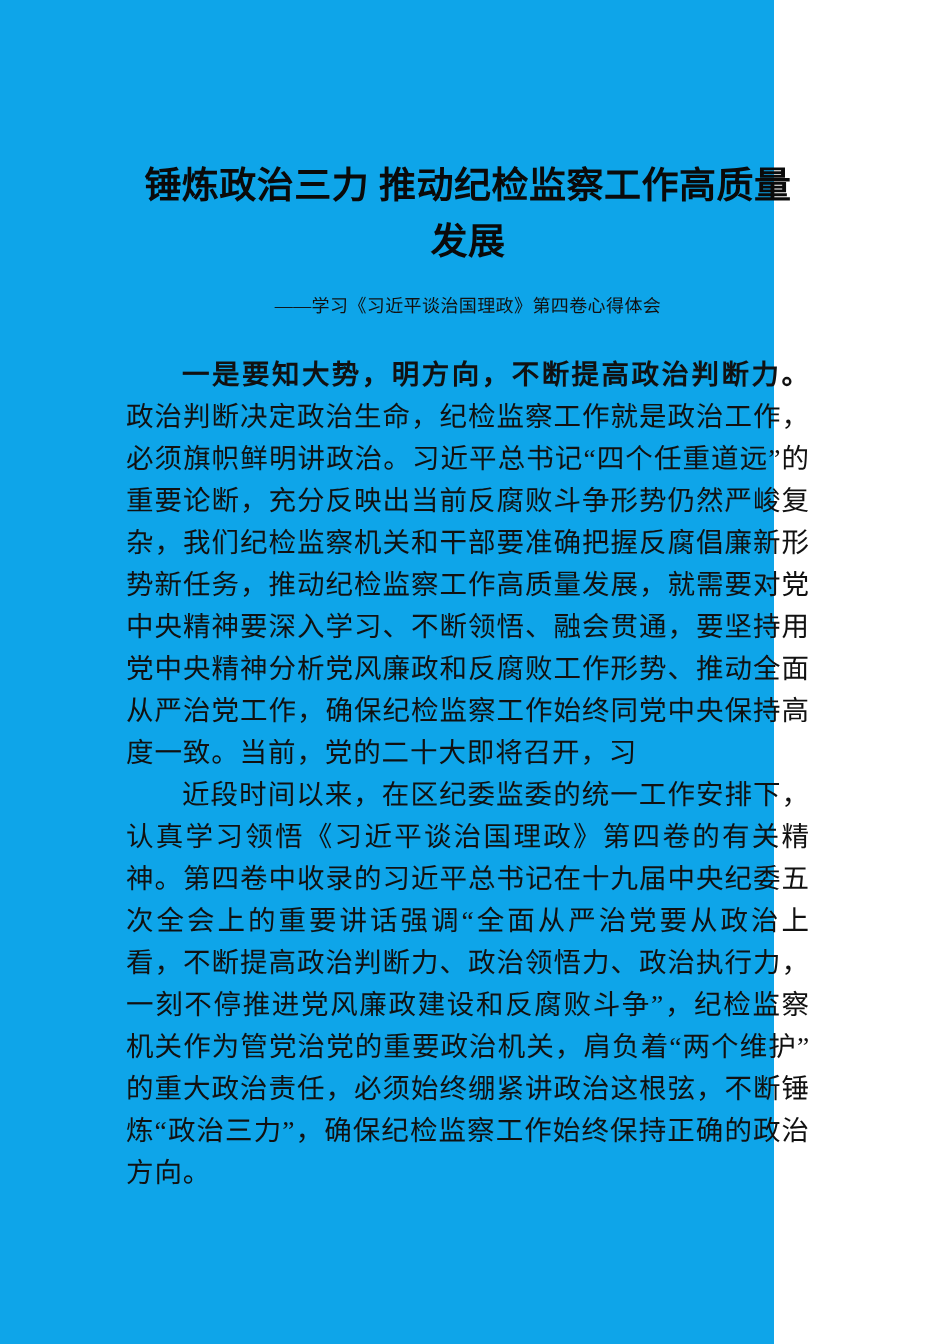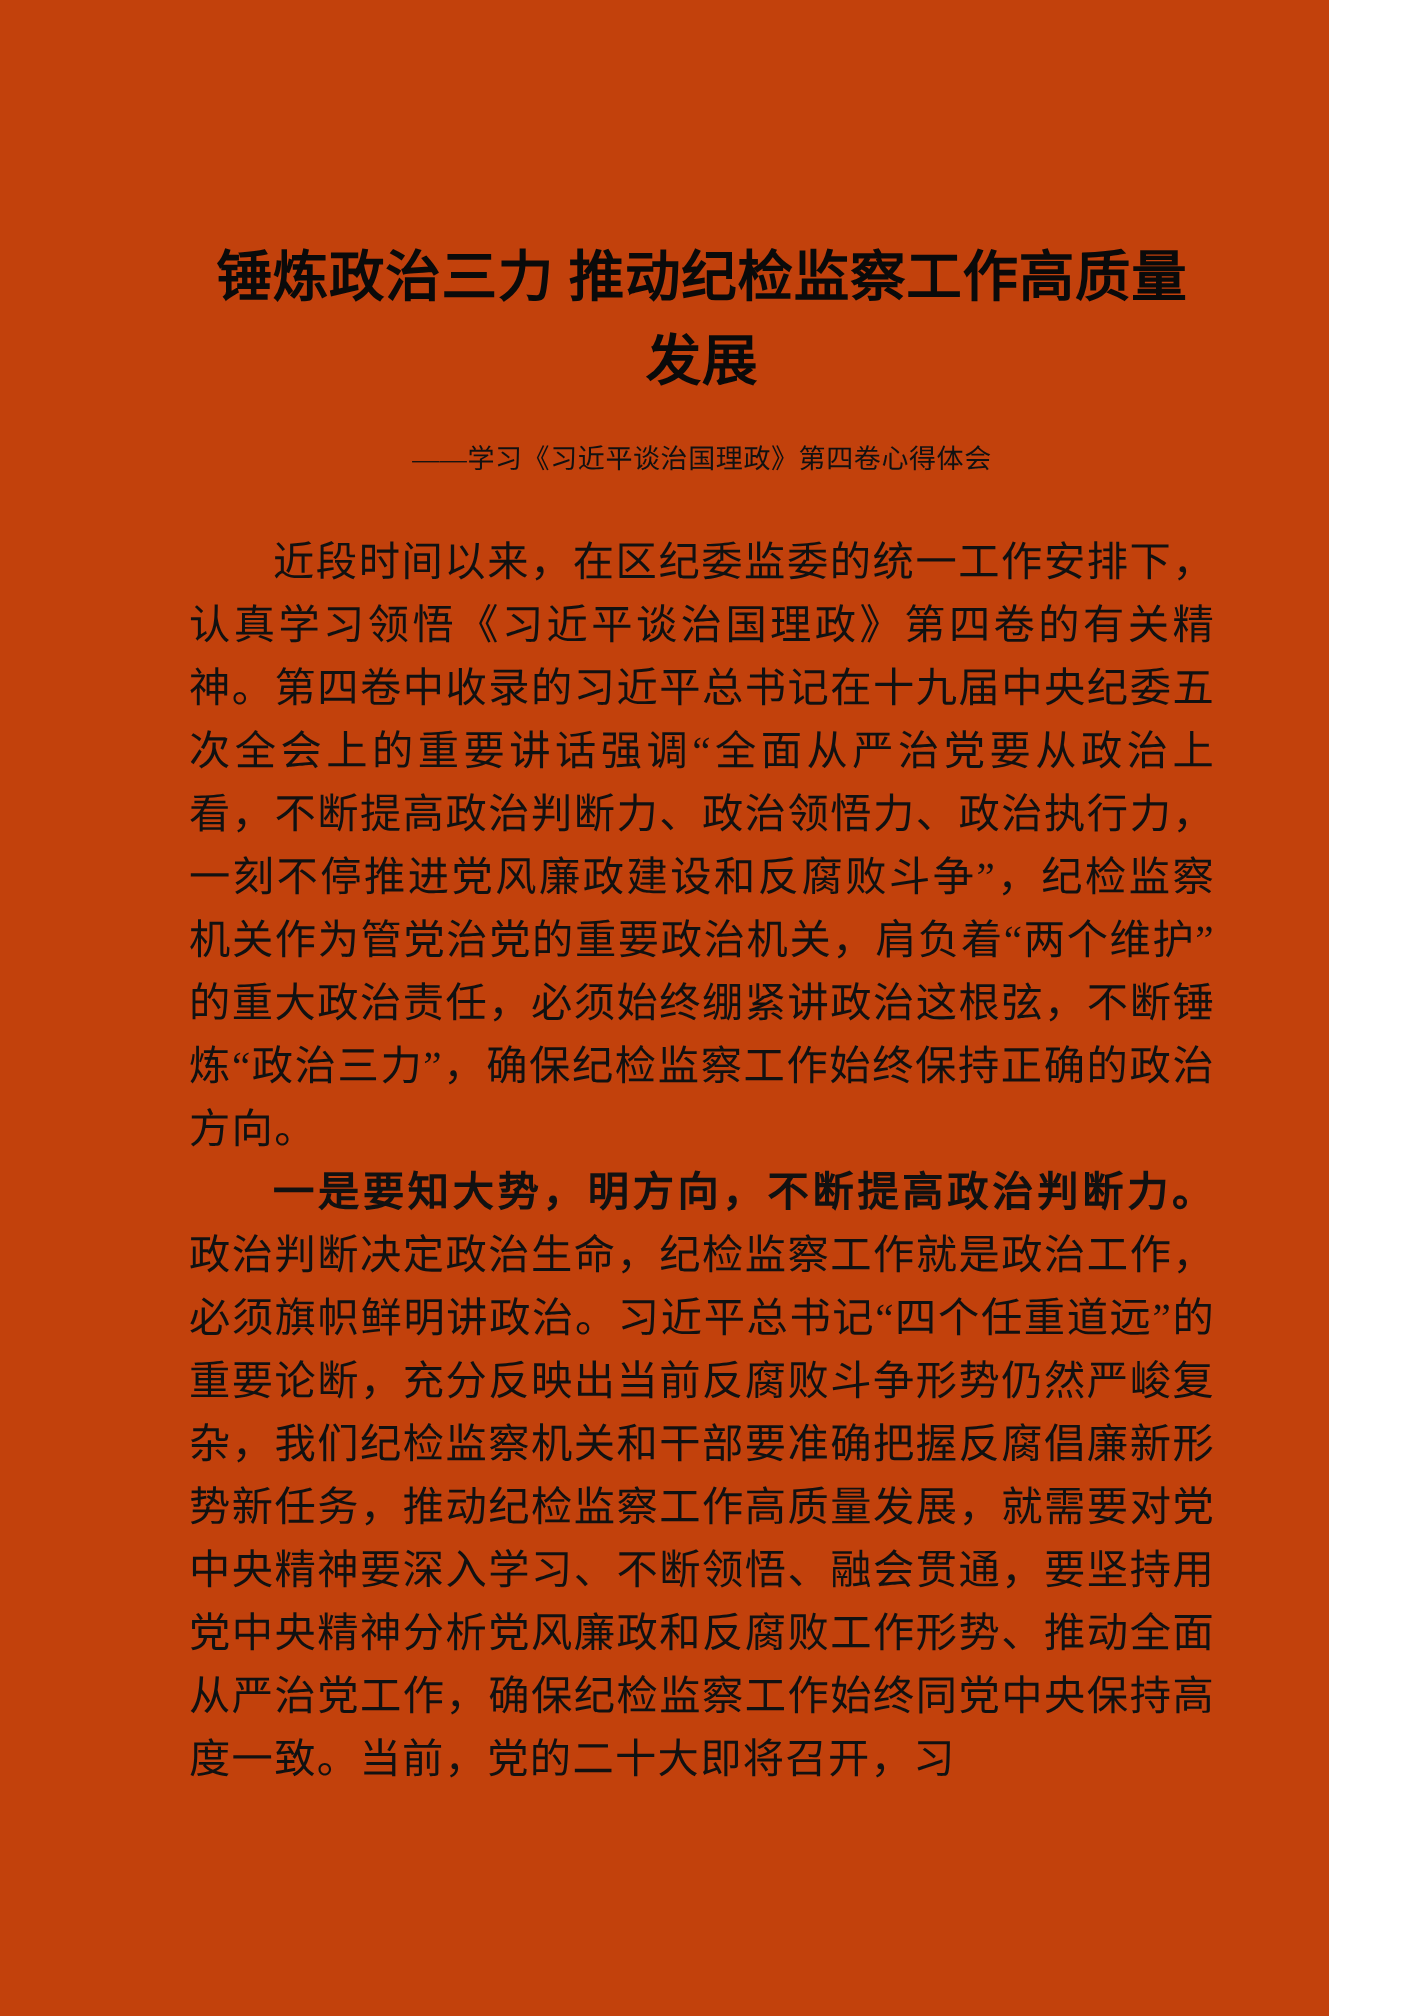--- a/index.html
+++ b/index.html
@@ -11,23 +11,23 @@
     width: 950px;
     height: 1344px;
     background: #ffffff;
     font-family: "Liberation Serif", "DejaVu Serif", serif;
     color: #000000;
     overflow: hidden;
   }
 
   .page {
     position: relative;
-    width: 886px;
+    width: 774px;
     height: 1344px;
-    background: #c2410c;
+    background: #0ea5e9;
     box-sizing: border-box;
   }
 
   .content {
     position: absolute;
     left: 126px;
     top: 0;
     width: 684px;
   }
 
@@ -98,19 +98,19 @@
 
 <div class="page">
   <div class="content">
 
     <h1 class="doc-title">锤炼政治三力 推动纪检监察工作高质量发展</h1>
 
     <div class="doc-subtitle">——学习《习近平谈治国理政》第四卷心得体会</div>
 
     <div class="body-block">
 
+      <p class="para"><span class="lead">一是要知大势，明方向，不断提高政治判断力。</span><span>政治判断决定政治生命，纪检监察工作就是政治工作，必须旗帜鲜明讲政治。习近平总书记“四个任重道远”的重要论断，充分反映出当前反腐败斗争形势仍然严峻复杂，我们纪检监察机关和干部要准确把握反腐倡廉新形势新任务，推动纪检监察工作高质量发展，就需要对党中央精神要深入学习、不断领悟、融会贯通，要坚持用党中央精神分析党风廉政和反腐败工作形势、推动全面从严治党工作，确保纪检监察工作始终同党中央保持高度一致。当前，党的二十大即将召开，习</span></p>
+
       <p class="para"><span class="lead"></span><span>近段时间以来，在区纪委监委的统一工作安排下，认真学习领悟《习近平谈治国理政》第四卷的有关精神。第四卷中收录的习近平总书记在十九届中央纪委五次全会上的重要讲话强调“全面从严治党要从政治上看，不断提高政治判断力、政治领悟力、政治执行力，一刻不停推进党风廉政建设和反腐败斗争”，纪检监察机关作为管党治党的重要政治机关，肩负着“两个维护”的重大政治责任，必须始终绷紧讲政治这根弦，不断锤炼“政治三力”，确保纪检监察工作始终保持正确的政治方向。</span></p>
-
-      <p class="para"><span class="lead">一是要知大势，明方向，不断提高政治判断力。</span><span>政治判断决定政治生命，纪检监察工作就是政治工作，必须旗帜鲜明讲政治。习近平总书记“四个任重道远”的重要论断，充分反映出当前反腐败斗争形势仍然严峻复杂，我们纪检监察机关和干部要准确把握反腐倡廉新形势新任务，推动纪检监察工作高质量发展，就需要对党中央精神要深入学习、不断领悟、融会贯通，要坚持用党中央精神分析党风廉政和反腐败工作形势、推动全面从严治党工作，确保纪检监察工作始终同党中央保持高度一致。当前，党的二十大即将召开，习</span></p>
 
     </div>
   </div>
 </div>
 
 </body></html>

